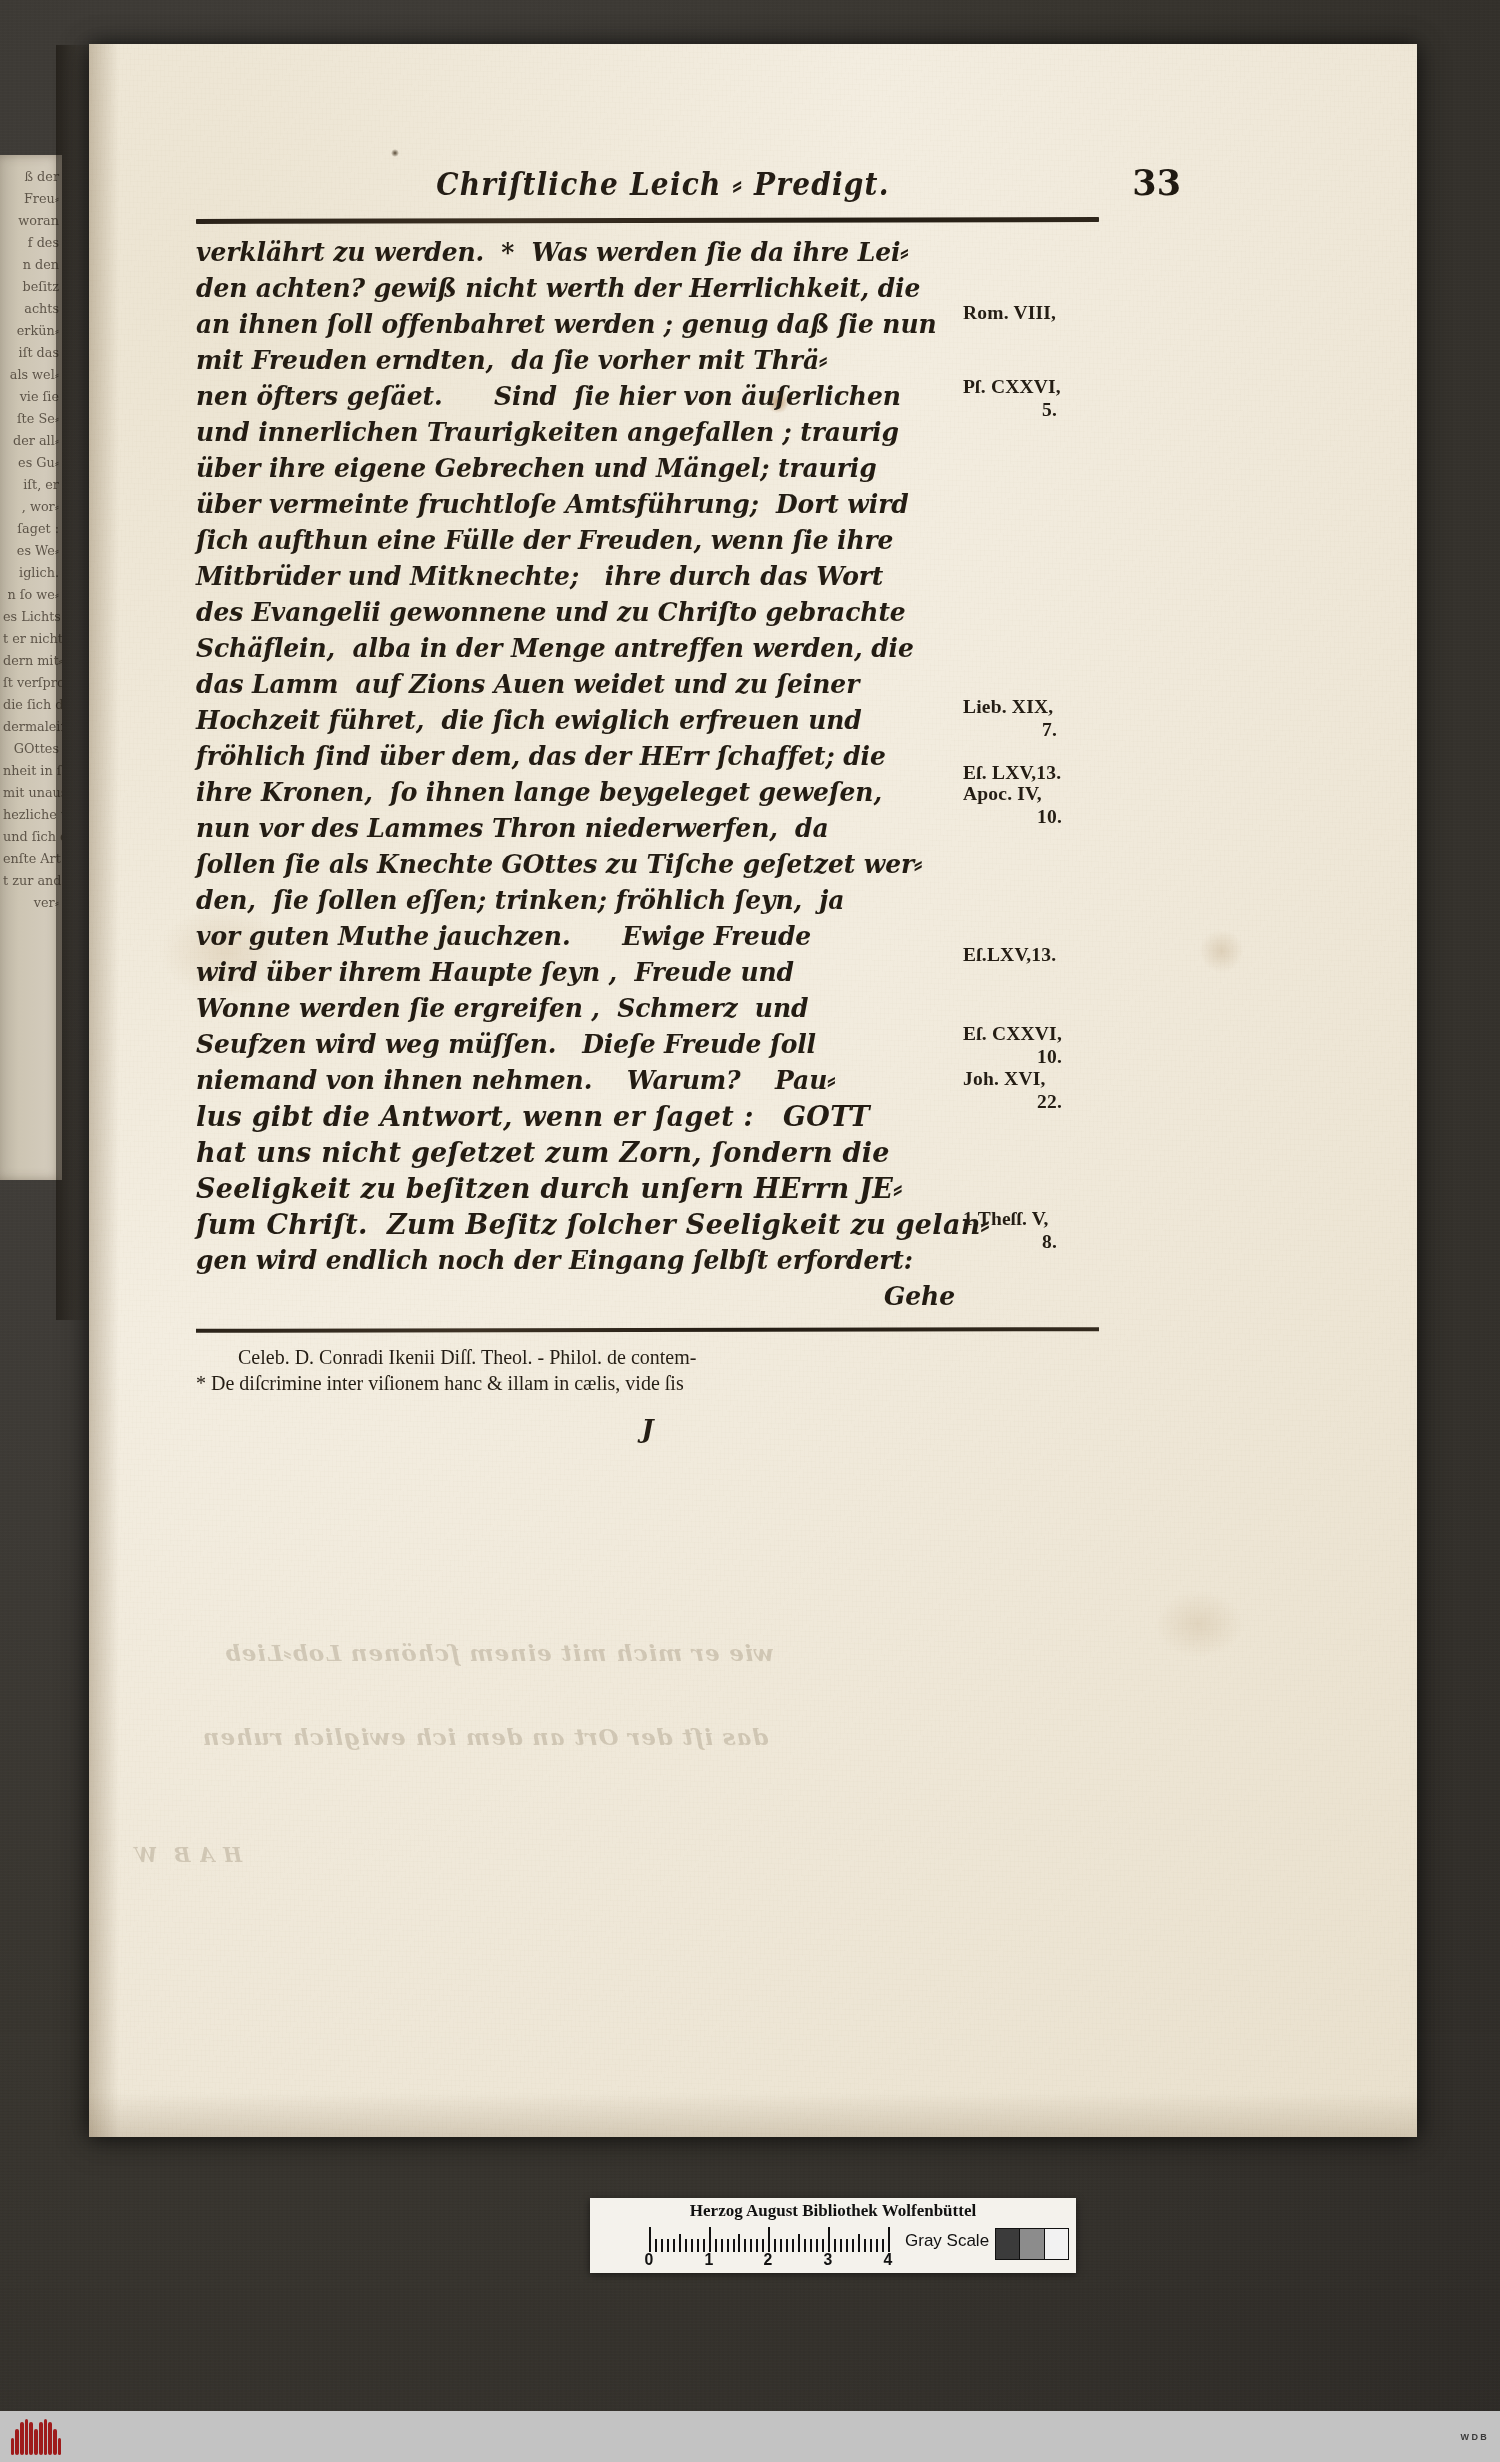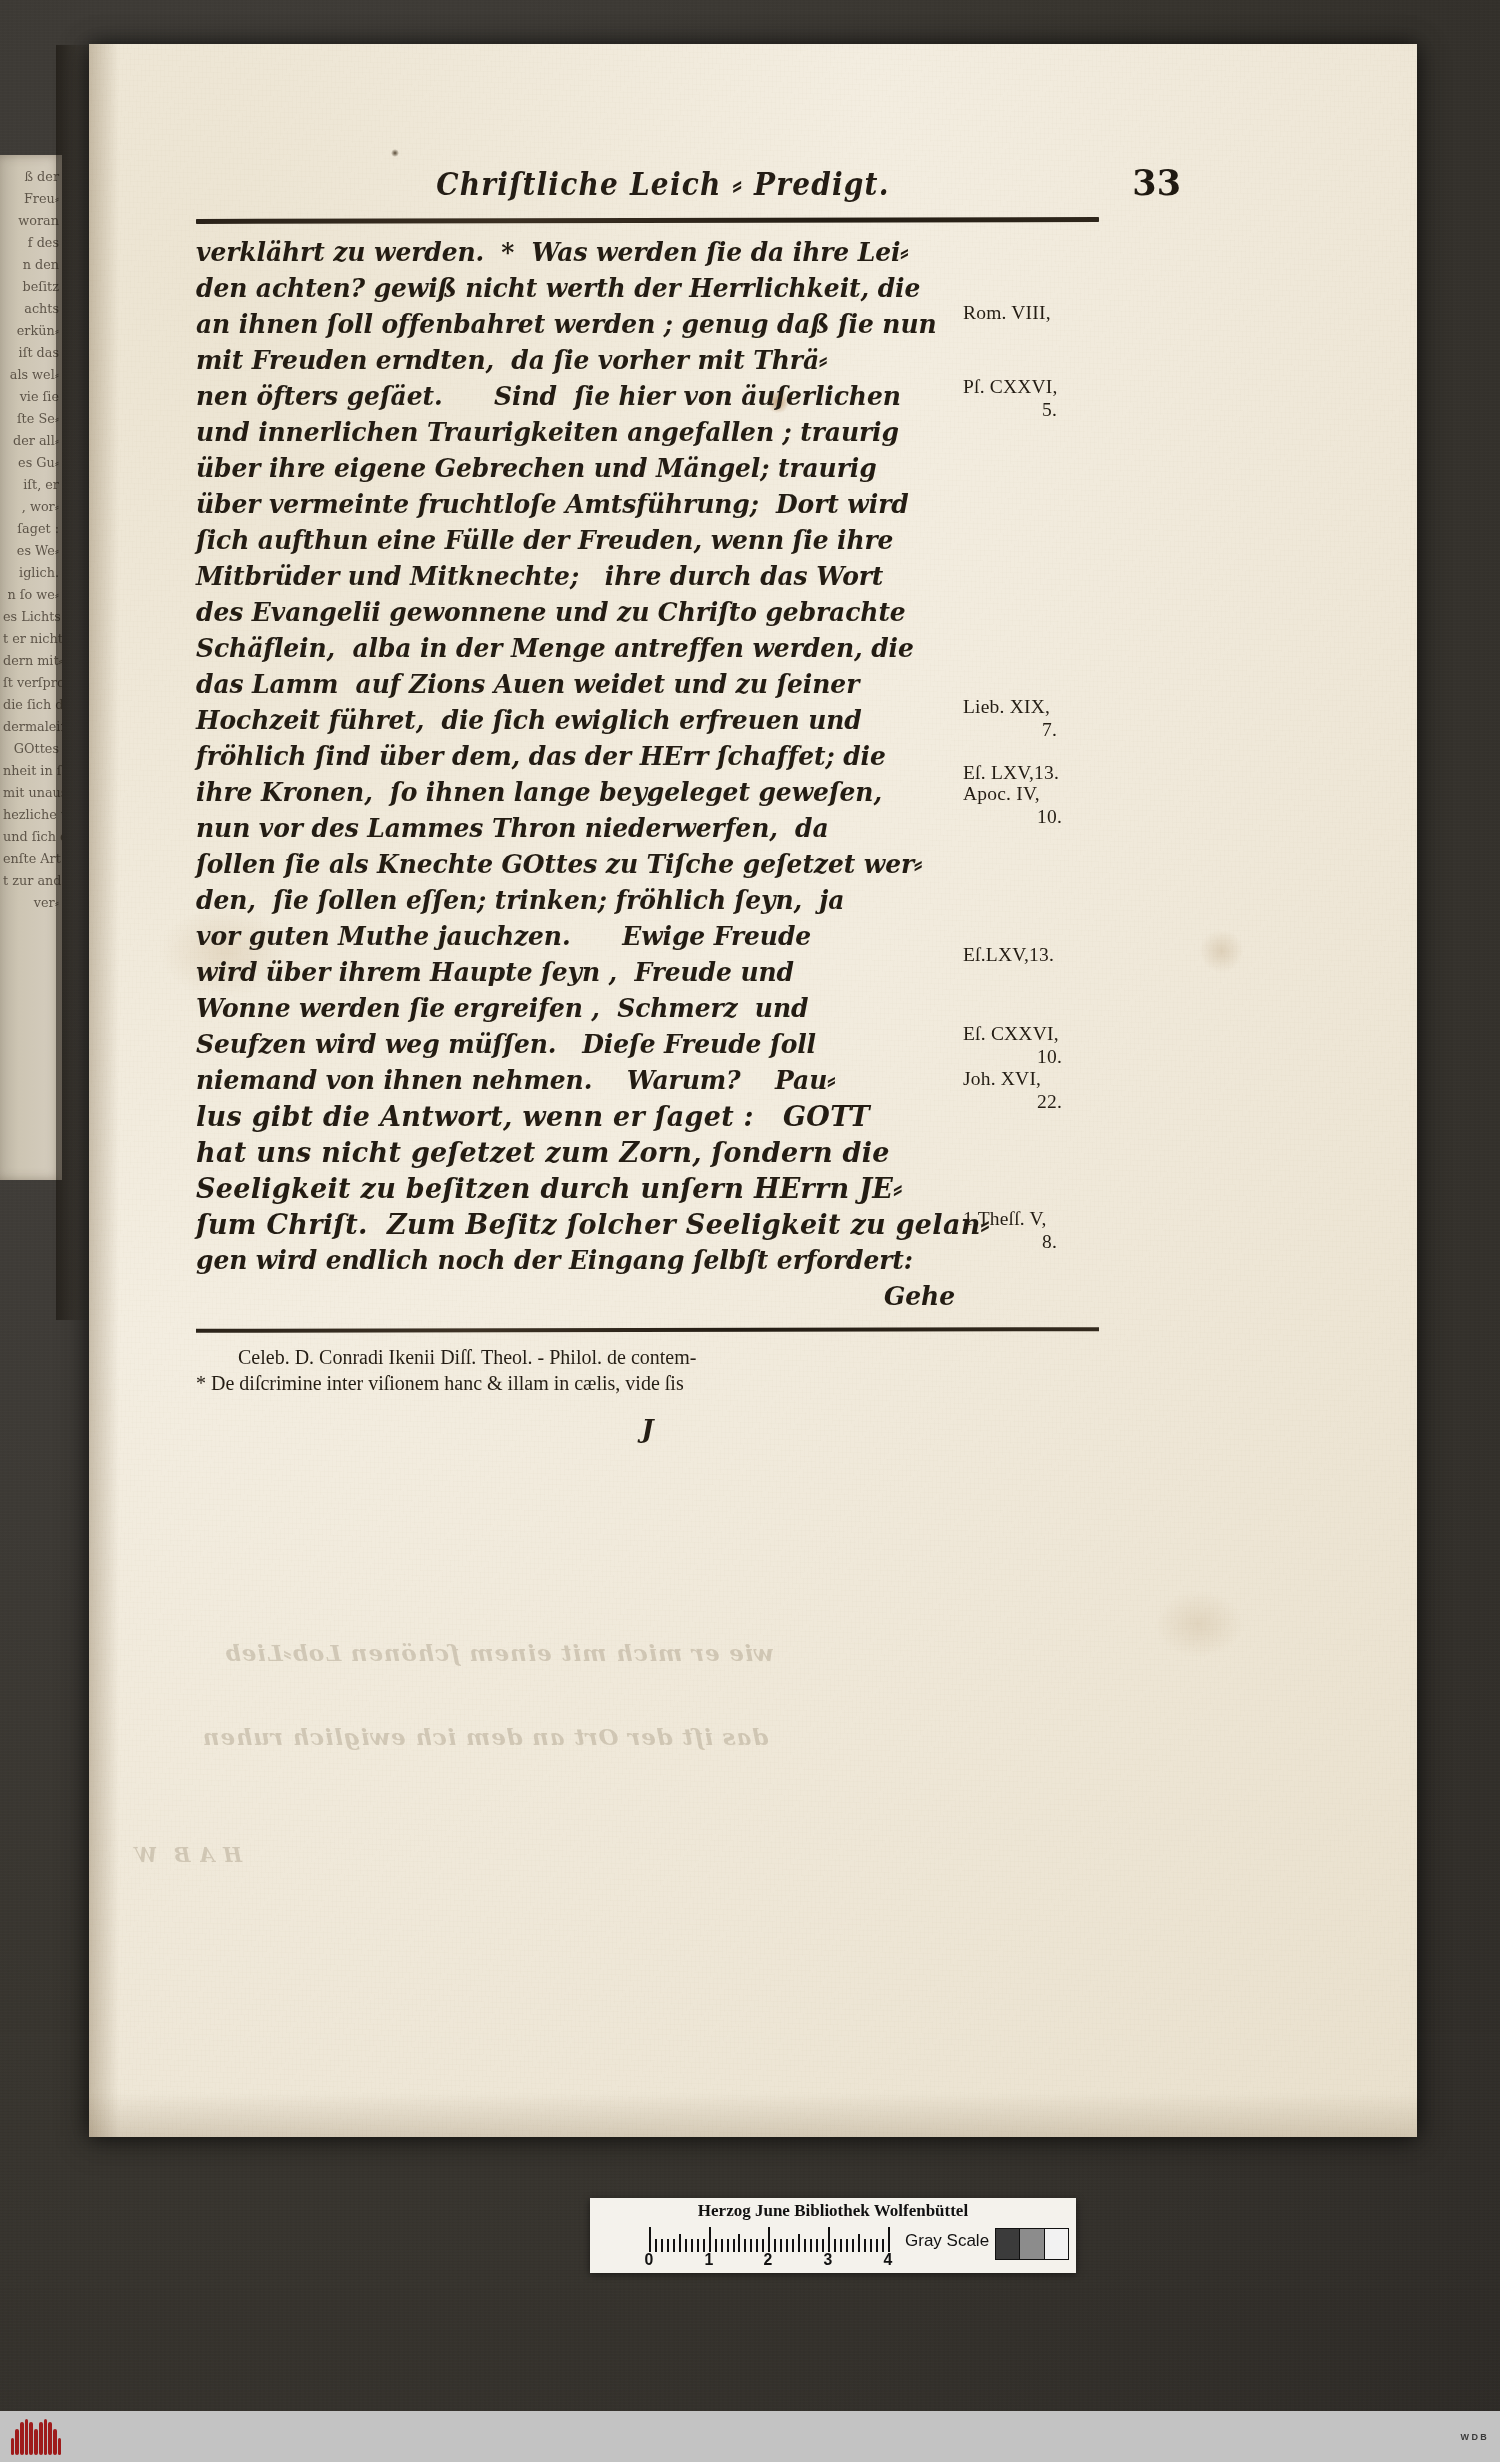--- a/index.html
+++ b/index.html
@@ -79,21 +79,21 @@
     font-weight:bold;font-style:italic;
     font-size:25px;line-height:36px;
     color:#231c13;white-space:pre;letter-spacing:-0.1px;
     transform:scaleY(1.06);transform-origin:left top;
   }
   .ln.big{font-size:27px;letter-spacing:0.3px;}
 
   #margincol{position:absolute;left:767px;top:0;width:173px;
     font-family:"Liberation Serif", serif;}
   .mnote{position:absolute;width:173px;color:#241d14;
-    font-size:19.5px;line-height:22.5px;font-weight:400;letter-spacing:0.2px;}
+    font-size:19.5px;line-height:22.5px;font-weight:700;letter-spacing:0.2px;}
   .mnote .l1{display:block;}
   .mnote .l2{display:block;text-align:center;}
 
   
   #footrule{width:903px;height:3.8px;margin:15px 0 12px 0;
     background:linear-gradient(90deg,#2b2319,#3d3225 30%,#241d14 60%,#332a1e 100%);
     transform:rotate(-0.1deg);}
   #footnote{font-family:"Liberation Serif", serif;font-size:20px;line-height:26px;
     color:#241d14;width:900px;}
   #footnote .fl{display:block;white-space:pre;}
@@ -280,21 +280,21 @@
     <div id="footrule"></div>
     <div id="footnote">
         <span class="fl ind">Celeb. D. Conradi Ikenii Diſſ. Theol. - Philol. de contem-</span>
         <span class="fl">* De diſcrimine inter viſionem hanc &amp; illam in cælis, vide ſis</span>
       </div>
     <div id="signature">J</div>
   </div>
 </div>
 
 <div id="rulercard">
-  <div id="ruler-title">Herzog June Bibliothek Wolfenbüttel</div>
+  <div id="ruler-title">Herzog August Bibliothek Wolfenbüttel</div>
   <div id="tickwrap">
       <div class="tick" style="left: 0px; height: 25.5px; width: 2.3px;"></div>
       <div class="tick" style="left: 6px; height: 12.8px; width: 1.5px;"></div>
       <div class="tick" style="left: 12px; height: 12.8px; width: 1.5px;"></div>
       <div class="tick" style="left: 18px; height: 12.8px; width: 1.5px;"></div>
       <div class="tick" style="left: 24px; height: 12.8px; width: 1.5px;"></div>
       <div class="tick" style="left: 30px; height: 18px; width: 1.5px;"></div>
       <div class="tick" style="left: 36px; height: 12.8px; width: 1.5px;"></div>
       <div class="tick" style="left: 42px; height: 12.8px; width: 1.5px;"></div>
       <div class="tick" style="left: 48px; height: 12.8px; width: 1.5px;"></div>

